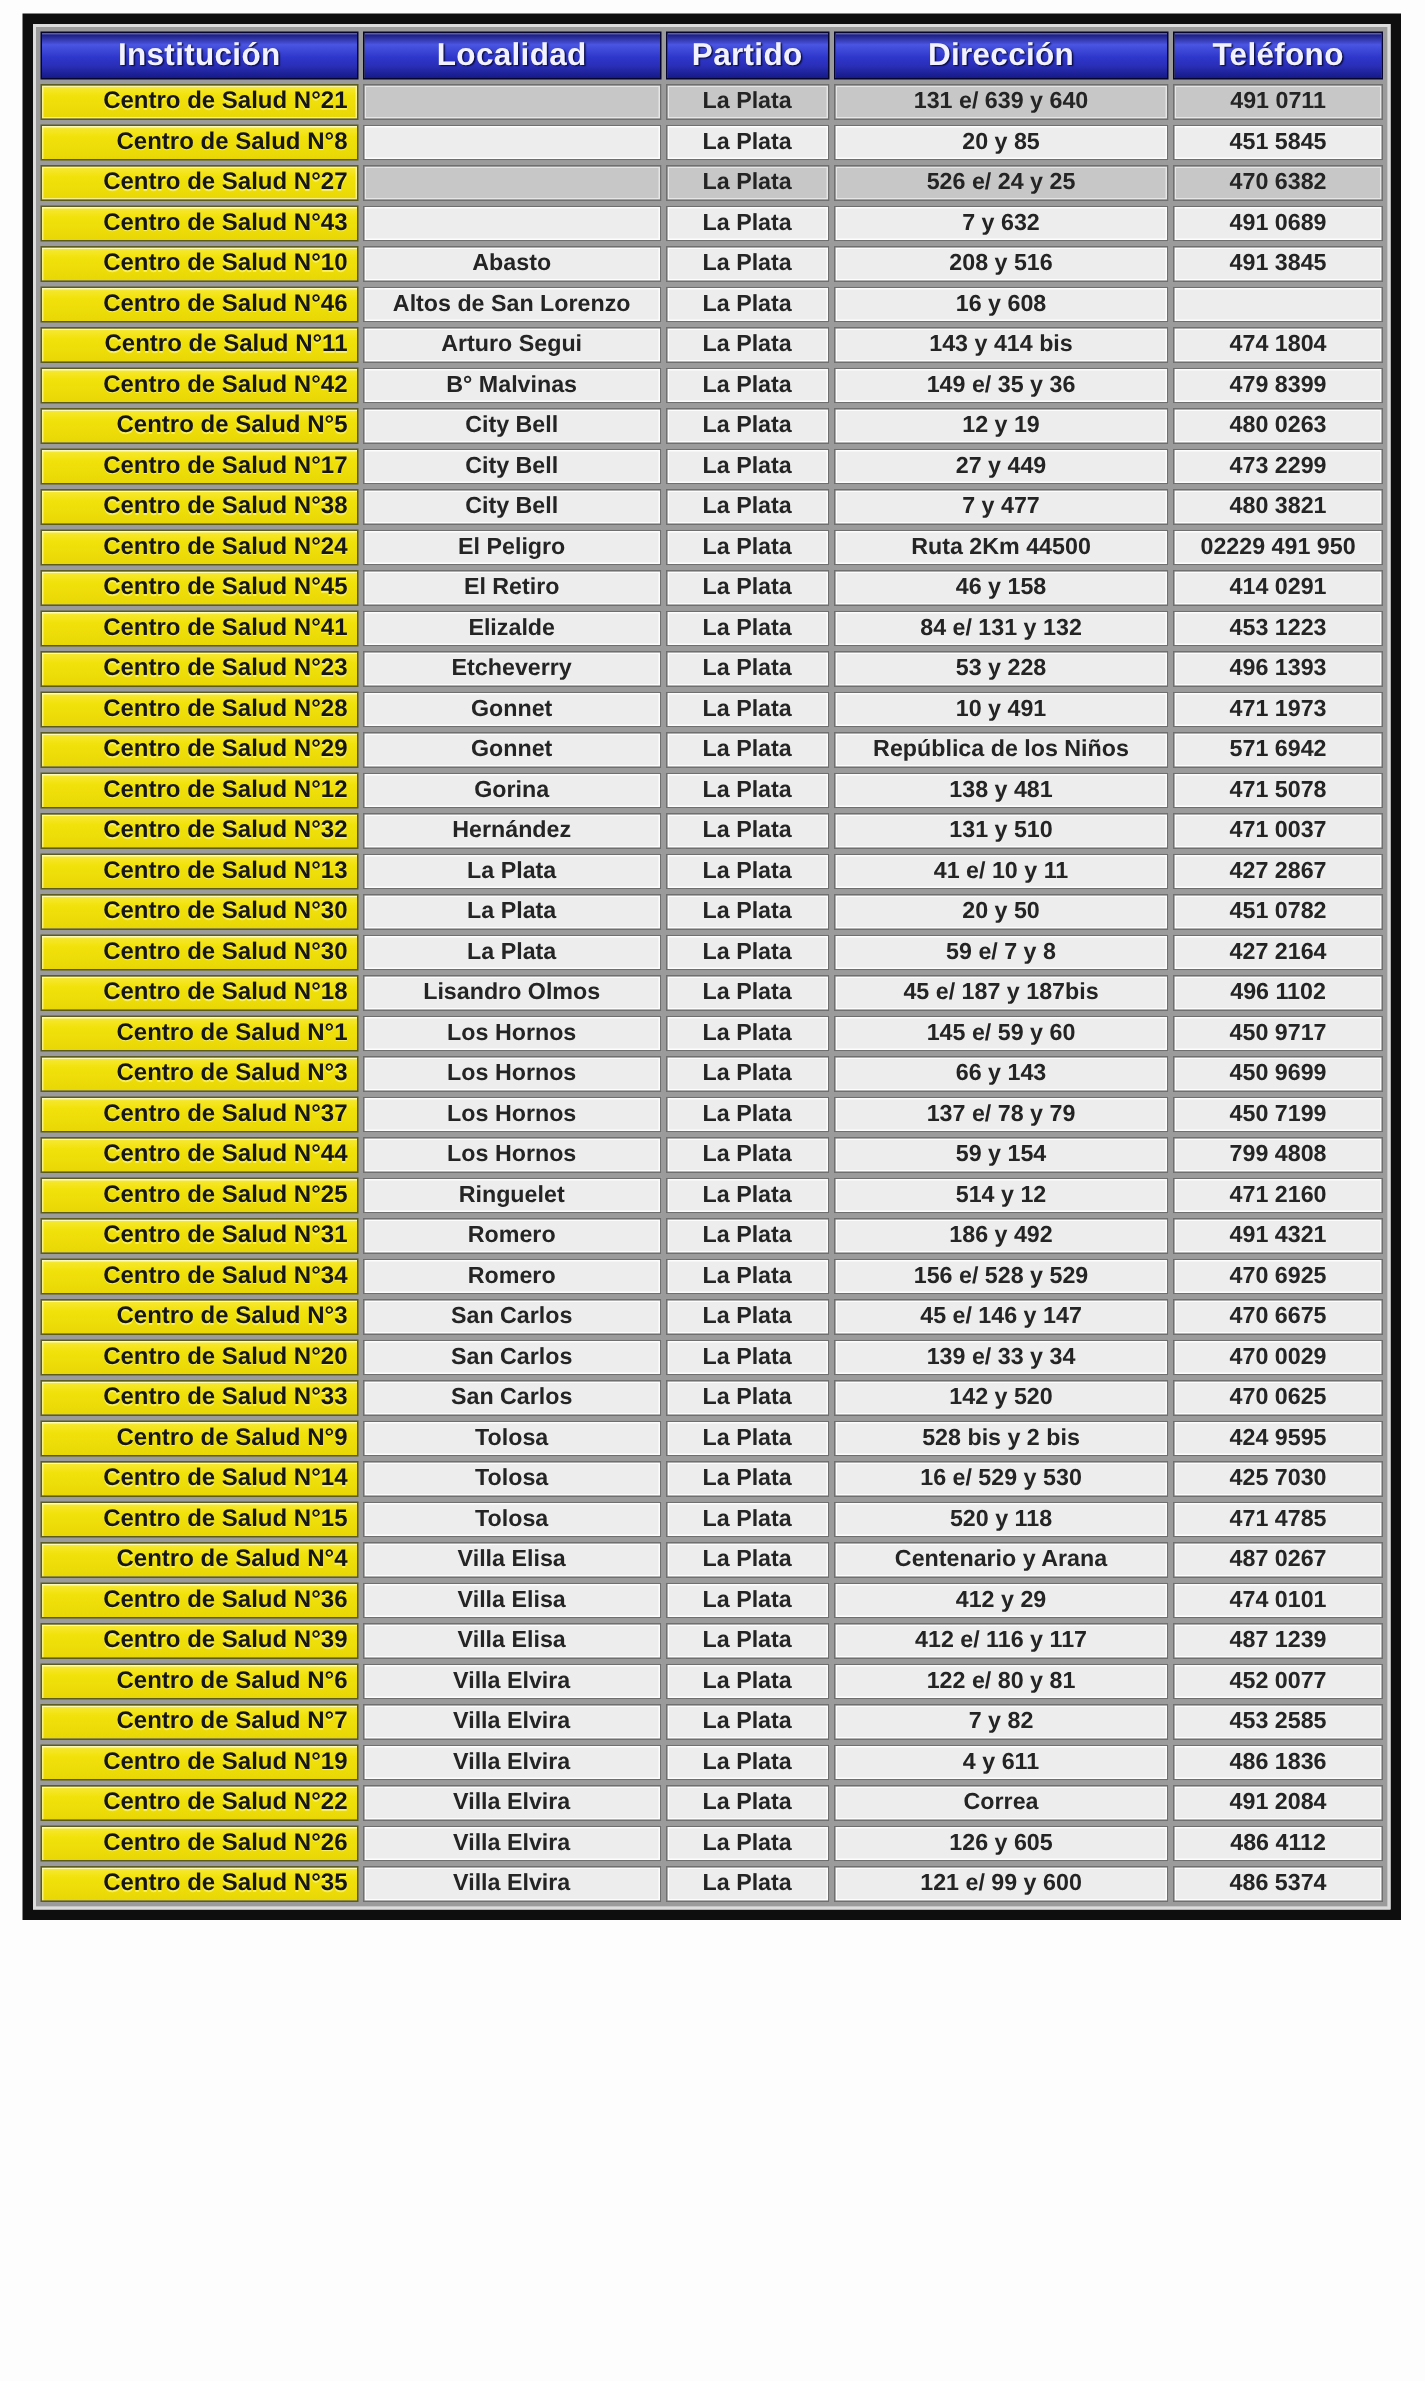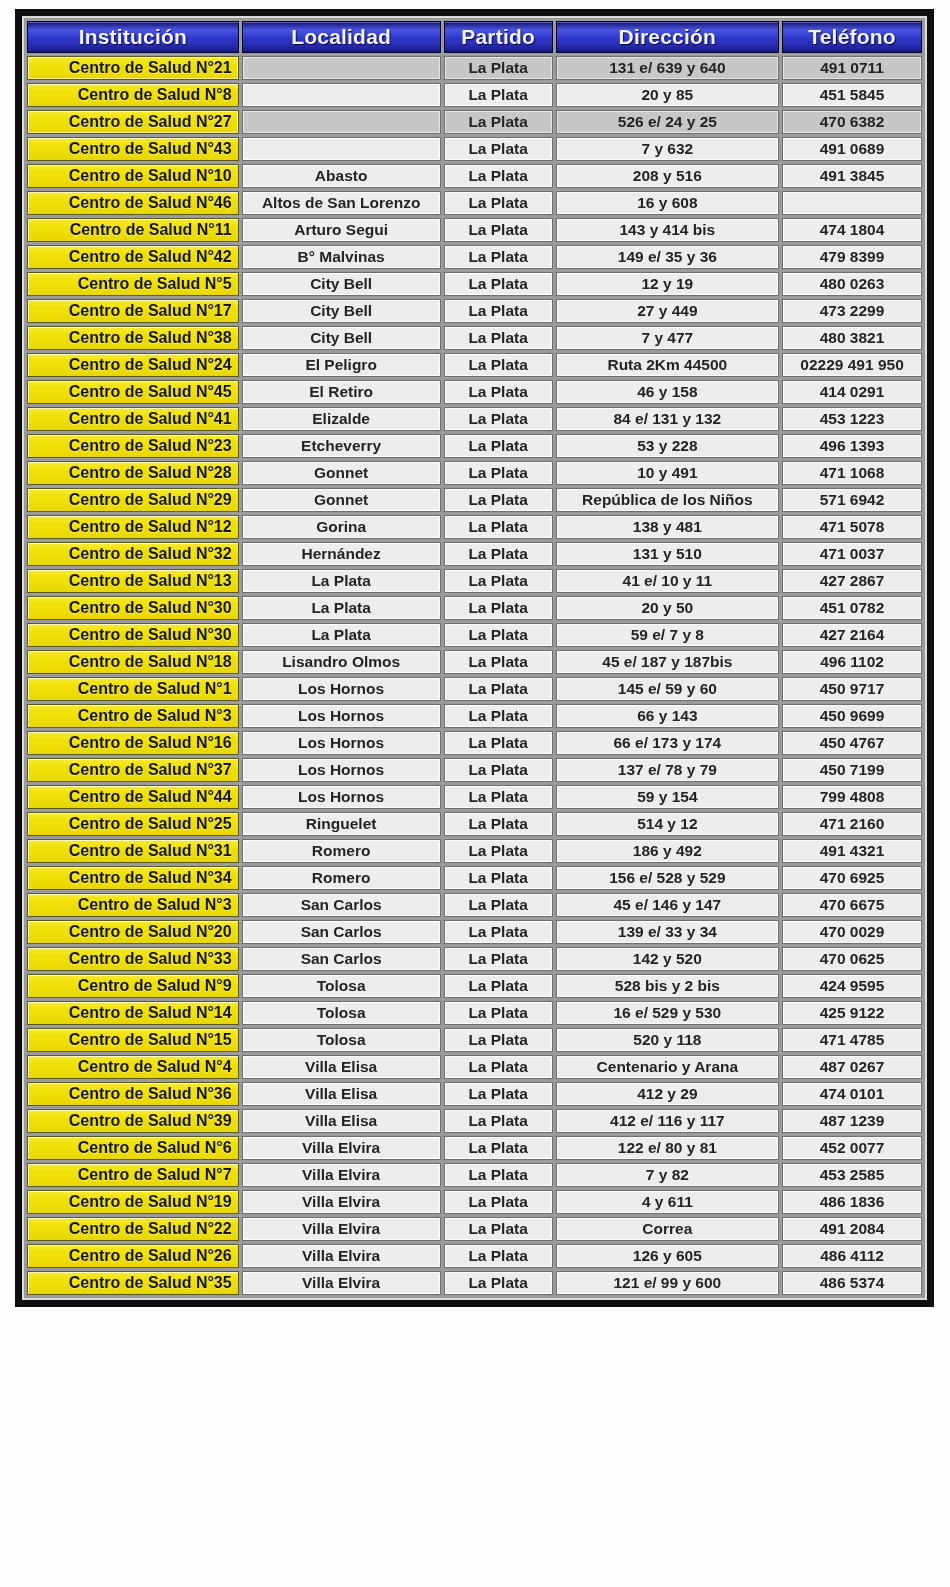--- a/index.html
+++ b/index.html
@@ -214,21 +214,21 @@
     <td class="col-locality">Etcheverry</td>
     <td class="col-district">La Plata</td>
     <td class="col-address">53 y 228</td>
     <td class="col-phone">496 1393</td>
   </tr>
           <tr>
     <td class="col-institution">Centro de Salud N°28</td>
     <td class="col-locality">Gonnet</td>
     <td class="col-district">La Plata</td>
     <td class="col-address">10 y 491</td>
-    <td class="col-phone">471 1068</td>
+    <td class="col-phone">471 1973</td>
   </tr>
           <tr>
     <td class="col-institution">Centro de Salud N°29</td>
     <td class="col-locality">Gonnet</td>
     <td class="col-district">La Plata</td>
     <td class="col-address">República de los Niños</td>
     <td class="col-phone">571 6942</td>
   </tr>
           <tr>
     <td class="col-institution">Centro de Salud N°12</td>
@@ -280,27 +280,20 @@
     <td class="col-phone">450 9717</td>
   </tr>
           <tr>
     <td class="col-institution">Centro de Salud N°3</td>
     <td class="col-locality">Los Hornos</td>
     <td class="col-district">La Plata</td>
     <td class="col-address">66 y 143</td>
     <td class="col-phone">450 9699</td>
   </tr>
           <tr>
-    <td class="col-institution">Centro de Salud N°16</td>
-    <td class="col-locality">Los Hornos</td>
-    <td class="col-district">La Plata</td>
-    <td class="col-address">66 e/ 173 y 174</td>
-    <td class="col-phone">450 4767</td>
-  </tr>
-          <tr>
     <td class="col-institution">Centro de Salud N°37</td>
     <td class="col-locality">Los Hornos</td>
     <td class="col-district">La Plata</td>
     <td class="col-address">137 e/ 78 y 79</td>
     <td class="col-phone">450 7199</td>
   </tr>
           <tr>
     <td class="col-institution">Centro de Salud N°44</td>
     <td class="col-locality">Los Hornos</td>
     <td class="col-district">La Plata</td>
@@ -354,21 +347,21 @@
     <td class="col-locality">Tolosa</td>
     <td class="col-district">La Plata</td>
     <td class="col-address">528 bis y 2 bis</td>
     <td class="col-phone">424 9595</td>
   </tr>
           <tr>
     <td class="col-institution">Centro de Salud N°14</td>
     <td class="col-locality">Tolosa</td>
     <td class="col-district">La Plata</td>
     <td class="col-address">16 e/ 529 y 530</td>
-    <td class="col-phone">425 9122</td>
+    <td class="col-phone">425 7030</td>
   </tr>
           <tr>
     <td class="col-institution">Centro de Salud N°15</td>
     <td class="col-locality">Tolosa</td>
     <td class="col-district">La Plata</td>
     <td class="col-address">520 y 118</td>
     <td class="col-phone">471 4785</td>
   </tr>
           <tr>
     <td class="col-institution">Centro de Salud N°4</td>

